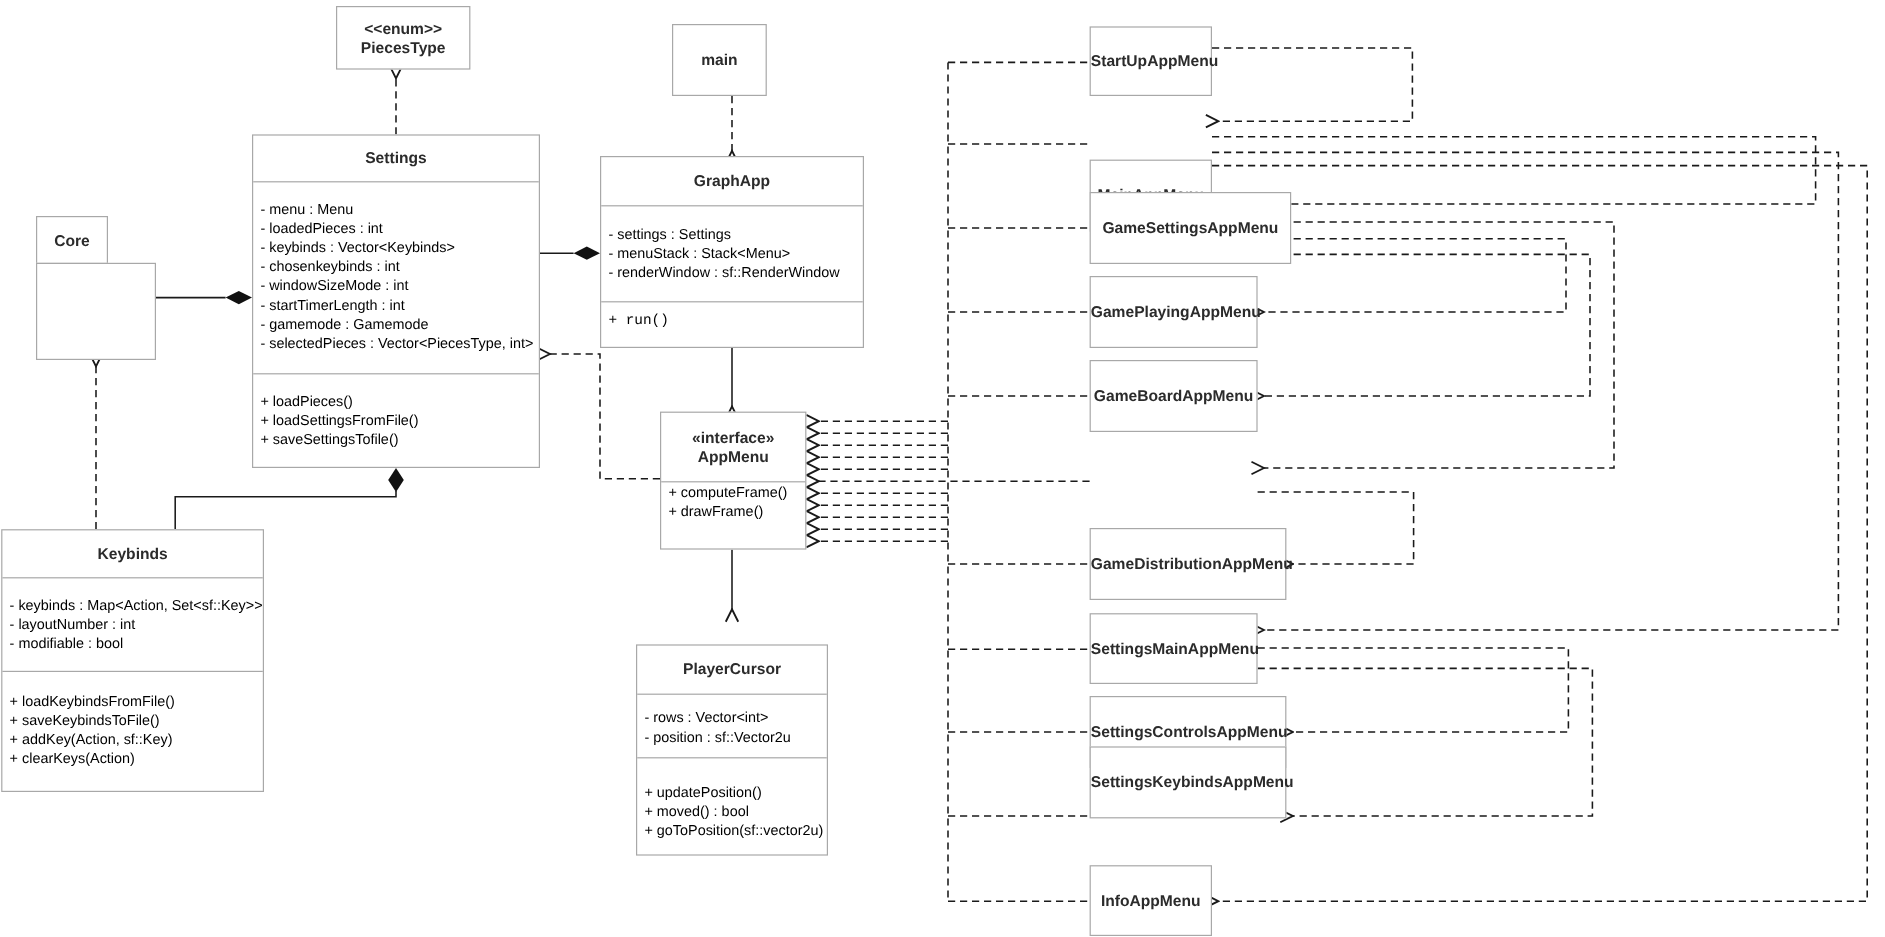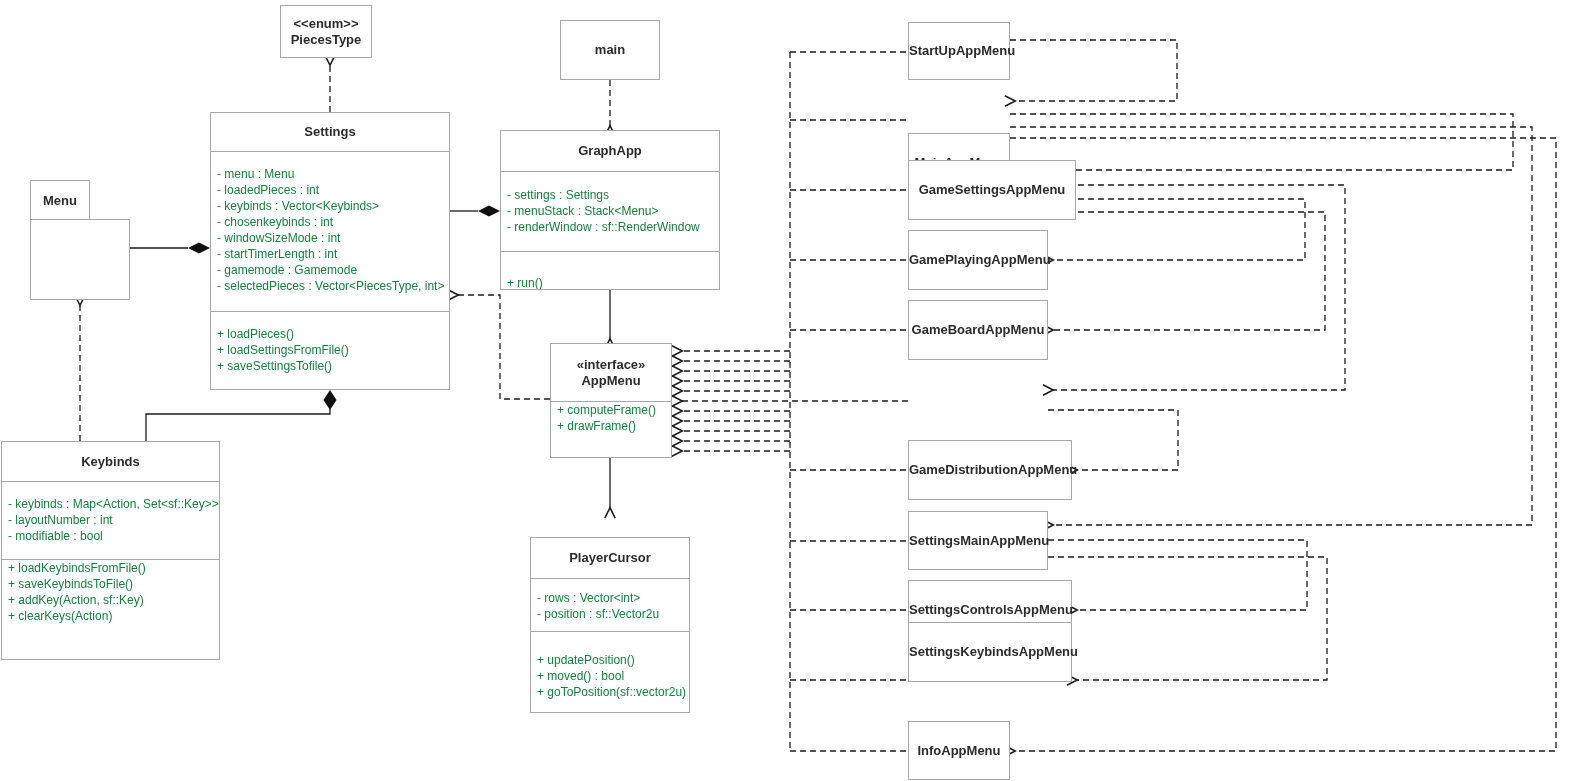--- a/index.html
+++ b/index.html
@@ -6,21 +6,21 @@
   #diagram{position:relative;width:1571px;height:781px;background:#ffffff;overflow:hidden;
            font-family:"Liberation Sans","DejaVu Sans",sans-serif;color:#2b2b2b;}
   #wires{position:absolute;left:0;top:0;width:1571px;height:781px;}
   .uml-class{position:absolute;background:#ffffff;border:1px solid #a8a8a8;box-sizing:border-box;
              display:flex;flex-direction:column;}
   .uml-title{font-weight:bold;font-size:13px;text-align:center;display:flex;flex-direction:column;
              justify-content:center;flex:0 0 auto;color:#2b2b2b;line-height:16px;}
   .uml-title.full{flex:1 1 auto;}
   .compartment{border-top:1px solid #a8a8a8;box-sizing:border-box;flex:0 0 auto;overflow:hidden;}
   .compartment.grow{flex:1 1 auto;}
-  .member{font-size:12px;line-height:16px;padding-left:6px;white-space:nowrap;color:#15803d;}
+  .member{font-size:12px;line-height:16px;padding-left:6px;white-space:nowrap;color:#000000;}
   .pkg-tab,.pkg-body{position:absolute;background:#ffffff;border:1px solid #a8a8a8;box-sizing:border-box;}
   .pkg-tab{display:flex;align-items:center;justify-content:center;font-weight:bold;font-size:13px;}
 </style>
 </head>
 <body>
 
 <div id="diagram">
 
   <svg id="wires" width="1571" height="781" viewBox="0 0 1571 781">
     <defs>
@@ -85,25 +85,25 @@
     </g>
 
     <g fill="#111111" stroke="none">
       <polygon points="210,248 199,242.5 188,248 199,253.5"></polygon>
       <polygon points="500,211 489,205.5 478,211 489,216.5"></polygon>
       <polygon points="330,390 336.5,400 330,410 323.5,400"></polygon>
     </g>
   </svg>
 
   <div class="pkg-tab" style="left:30px;top:180px;width:60px;height:40px;">
-    <span>Menu</span>
+    <span>Core</span>
   </div>
   <div class="pkg-body" style="left:30px;top:219px;width:100px;height:81px;"></div>
 
-  <div class="uml-class" style="left:280px;top:5px;width:92px;height:53px;">
+  <div class="uml-class" style="left:280px;top:5px;width:112px;height:53px;">
     <div class="uml-title full">
       <span>&lt;&lt;enum&gt;&gt;</span>
       <span>PiecesType</span>
     </div>
   </div>
 
   <div class="uml-class" style="left:210px;top:112px;width:240px;height:278px;">
     <div class="uml-title" style="height:38px;">Settings</div>
     <div class="compartment" style="height:160px;padding-top:14px;">
         <div class="member">- menu : Menu</div>
@@ -122,40 +122,40 @@
       </div>
   </div>
 
   <div class="uml-class" style="left:1px;top:441px;width:219px;height:219px;">
     <div class="uml-title" style="height:39px;">Keybinds</div>
     <div class="compartment" style="height:78px;padding-top:14px;">
         <div class="member">- keybinds : Map&lt;Action, Set&lt;sf::Key&gt;&gt;</div>
         <div class="member">- layoutNumber : int</div>
         <div class="member">- modifiable : bool</div>
       </div>
-    <div class="compartment grow" style="">
+    <div class="compartment grow" style="padding-top:16px;">
         <div class="member">+ loadKeybindsFromFile()</div>
         <div class="member">+ saveKeybindsToFile()</div>
         <div class="member">+ addKey(Action, sf::Key)</div>
         <div class="member">+ clearKeys(Action)</div>
       </div>
   </div>
 
-  <div class="uml-class" style="left:560px;top:20px;width:100px;height:60px;justify-content:flex-end;">
+  <div class="uml-class" style="left:560px;top:20px;width:79px;height:60px;justify-content:flex-end;">
     <div class="uml-title full">main</div>
   </div>
 
   <div class="uml-class" style="left:500px;top:130px;width:220px;height:160px;">
     <div class="uml-title" style="height:40px;">GraphApp</div>
     <div class="compartment" style="height:80px;padding-top:15px;">
         <div class="member">- settings : Settings</div>
         <div class="member">- menuStack : Stack&lt;Menu&gt;</div>
         <div class="member">- renderWindow : sf::RenderWindow</div>
       </div>
-    <div class="compartment grow" style="padding-top:23px;">
+    <div class="compartment grow" style="padding-top:7px;font-family:Liberation Mono, monospace;">
         <div class="member">+ run()</div>
       </div>
   </div>
 
   <div class="uml-class" style="left:550px;top:343px;width:122px;height:115px;">
     <div class="uml-title" style="height:57px;">
       <span>«interface»</span>
       <span>AppMenu</span>
     </div>
     <div class="compartment grow" style="padding-top:0;">

